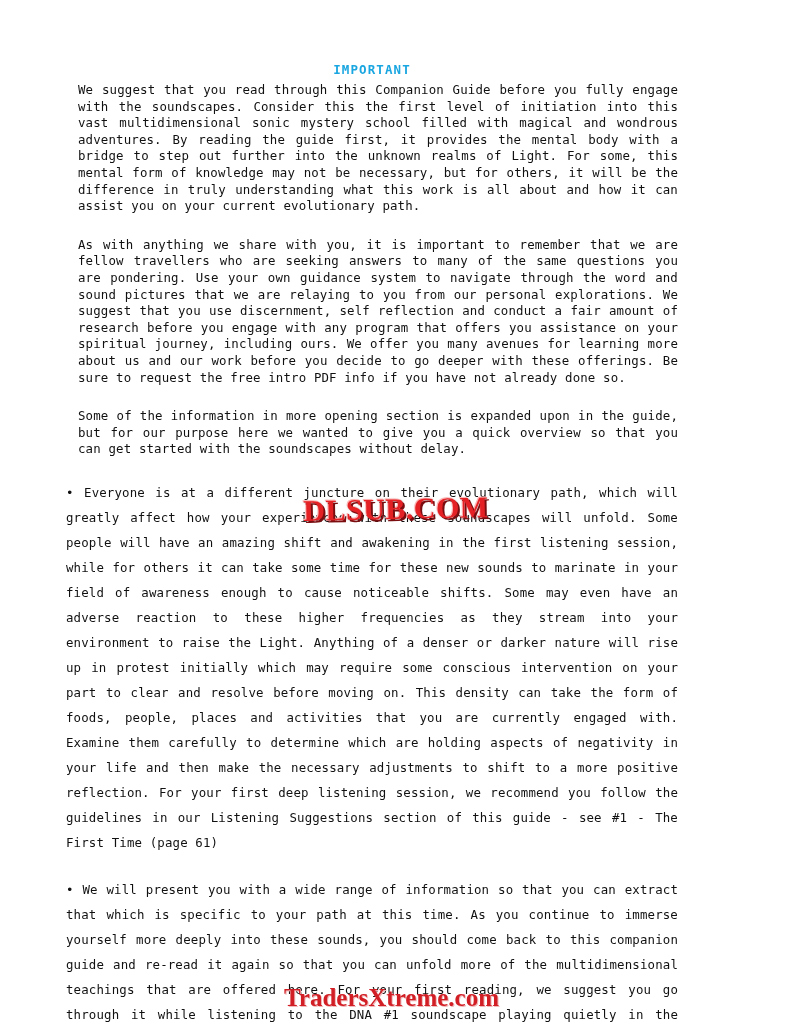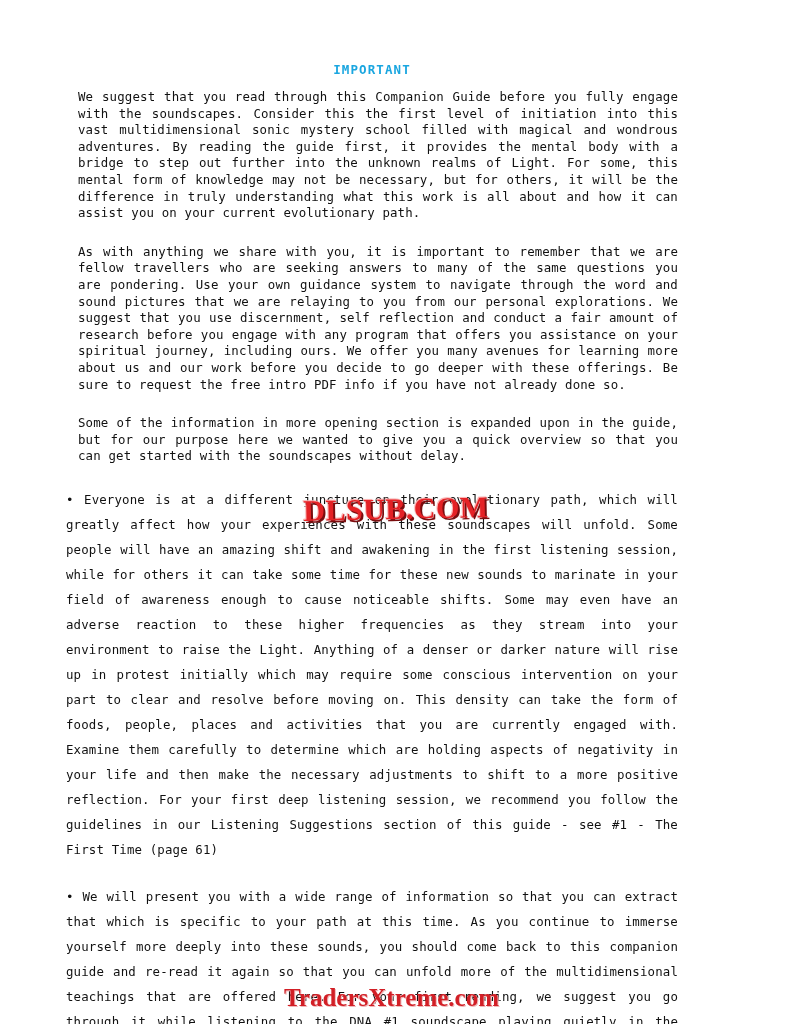--- a/index.html
+++ b/index.html
@@ -42,21 +42,21 @@
     top: 62px;
     width: 612px;
   }
 
   .heading-important {
     text-align: center;
     color: #1aa6e0;
     font-size: 12.5px;
     font-weight: bold;
     letter-spacing: 1.1px;
-    margin: 0 0 12px 0;
+    margin: 0 0 5px 0;
   }
 
   .heading-sub {
     text-align: center;
     color: #1aa6e0;
     font-size: 12.5px;
     font-weight: bold;
     letter-spacing: 1.1px;
     margin: 0 0 22px 0;
   }

